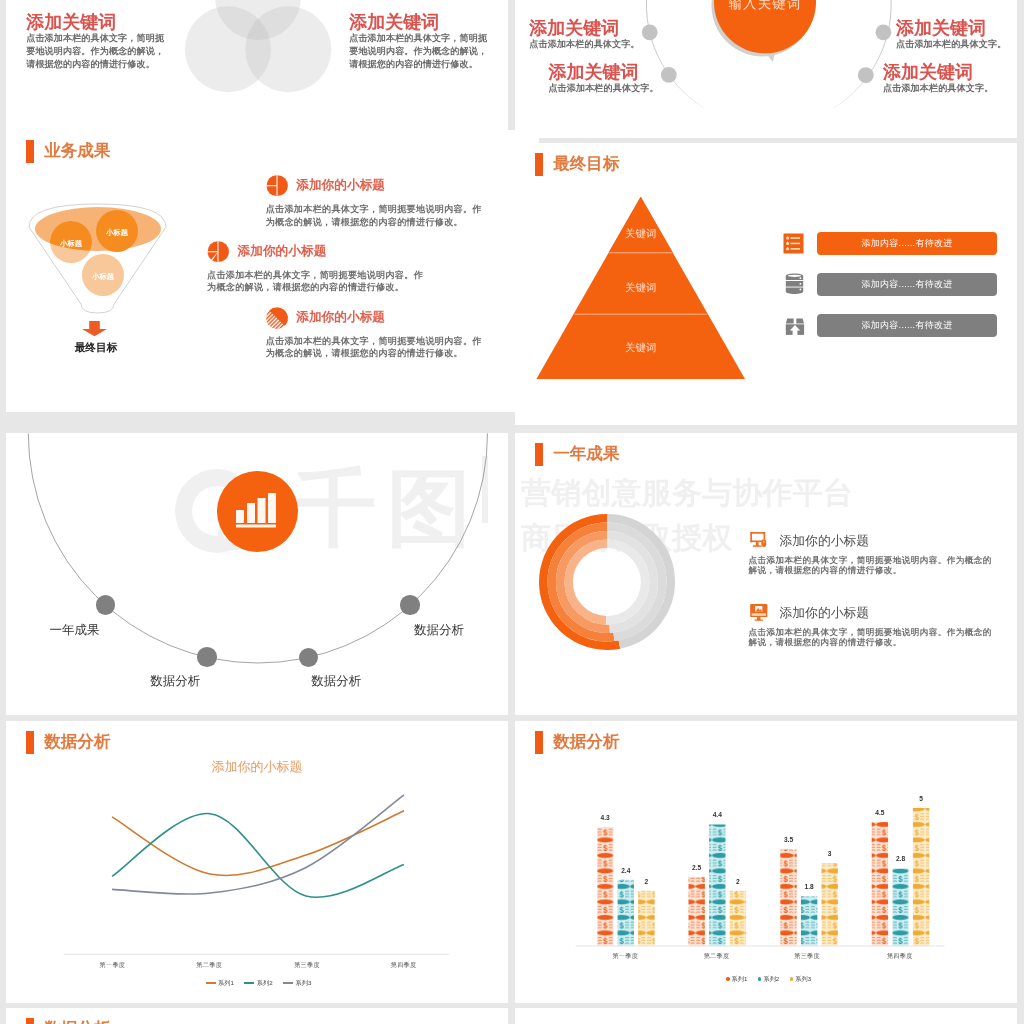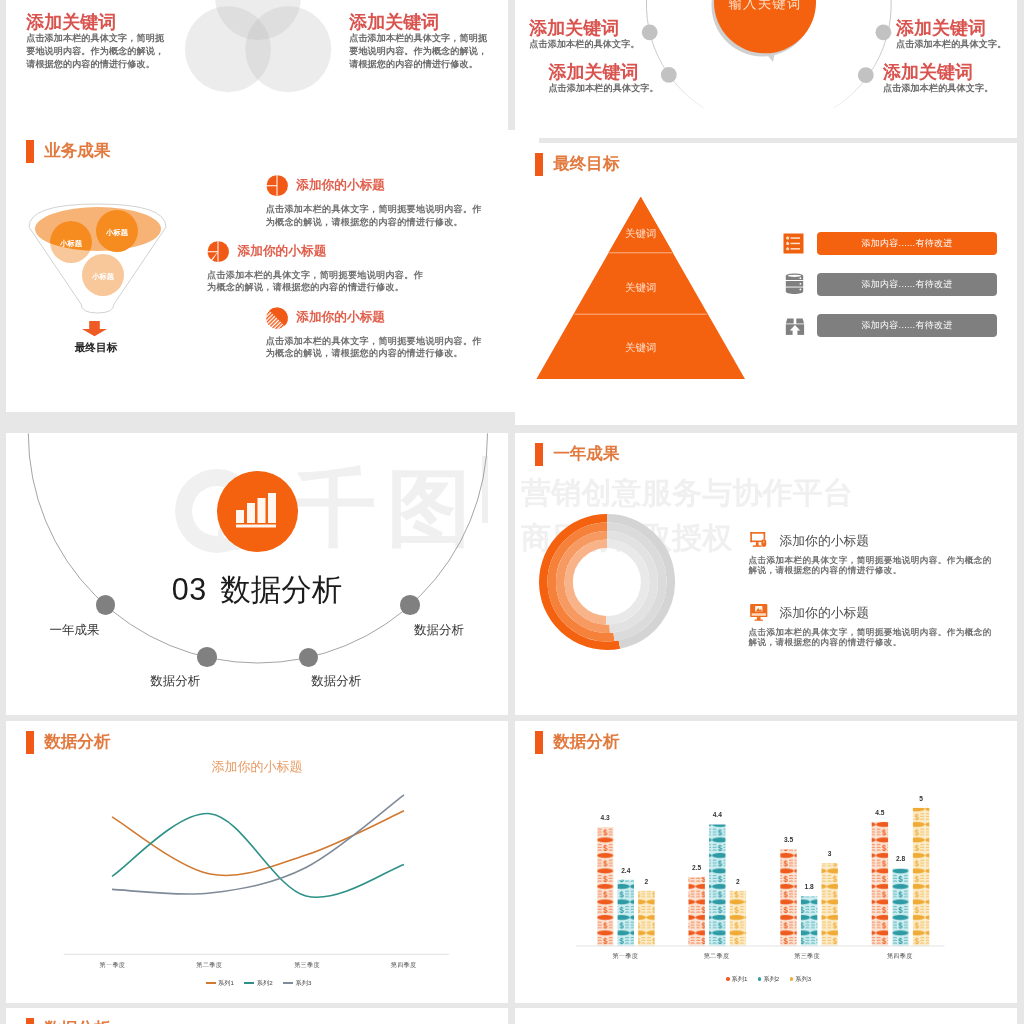--- a/index.html
+++ b/index.html
@@ -249,24 +249,20 @@
     <div style="position:absolute;left:211px;top:38px;width:81px;height:81px;border-radius:50%;background:#f4610f;"></div>
     <svg width="44" height="36" style="position:absolute;left:230px;top:60px">
       <g fill="#fff7f0">
         <rect x="0" y="17" width="8" height="13"></rect>
         <rect x="11" y="10" width="8" height="20"></rect>
         <rect x="21.5" y="5" width="8" height="25"></rect>
         <rect x="32" y="0" width="8" height="30"></rect>
         <rect x="0" y="31.5" width="40" height="3"></rect>
       </g>
     </svg>
-    <div style="position:absolute;left:0;top:138px;width:502px;text-align:center;line-height:36px;">
-      <span style="font-size:30.5px;color:#1b1b1b;letter-spacing:0.5px">03</span>
-      <span style="font-size:30.5px;color:#1b1b1b;letter-spacing:0;margin-left:9px">数据分析</span>
-    </div>
     <div style="position:absolute;left:89.6px;top:162.3px;width:19.6px;height:19.6px;border-radius:50%;background:#808080"></div>
     <div style="position:absolute;left:191.3px;top:214.1px;width:19.6px;height:19.6px;border-radius:50%;background:#808080"></div>
     <div style="position:absolute;left:292.8px;top:214.8px;width:19.6px;height:19.6px;border-radius:50%;background:#808080"></div>
     <div style="position:absolute;left:394.3px;top:162.3px;width:19.6px;height:19.6px;border-radius:50%;background:#808080"></div>
     <div class="nlab" style="left:8.4px;top:190.2px">一年成果</div>
     <div class="nlab" style="left:109.2px;top:241.2px">数据分析</div>
     <div class="nlab" style="left:270.3px;top:241.2px">数据分析</div>
     <div class="nlab" style="left:373.1px;top:190.2px">数据分析</div>
   </div>
 

